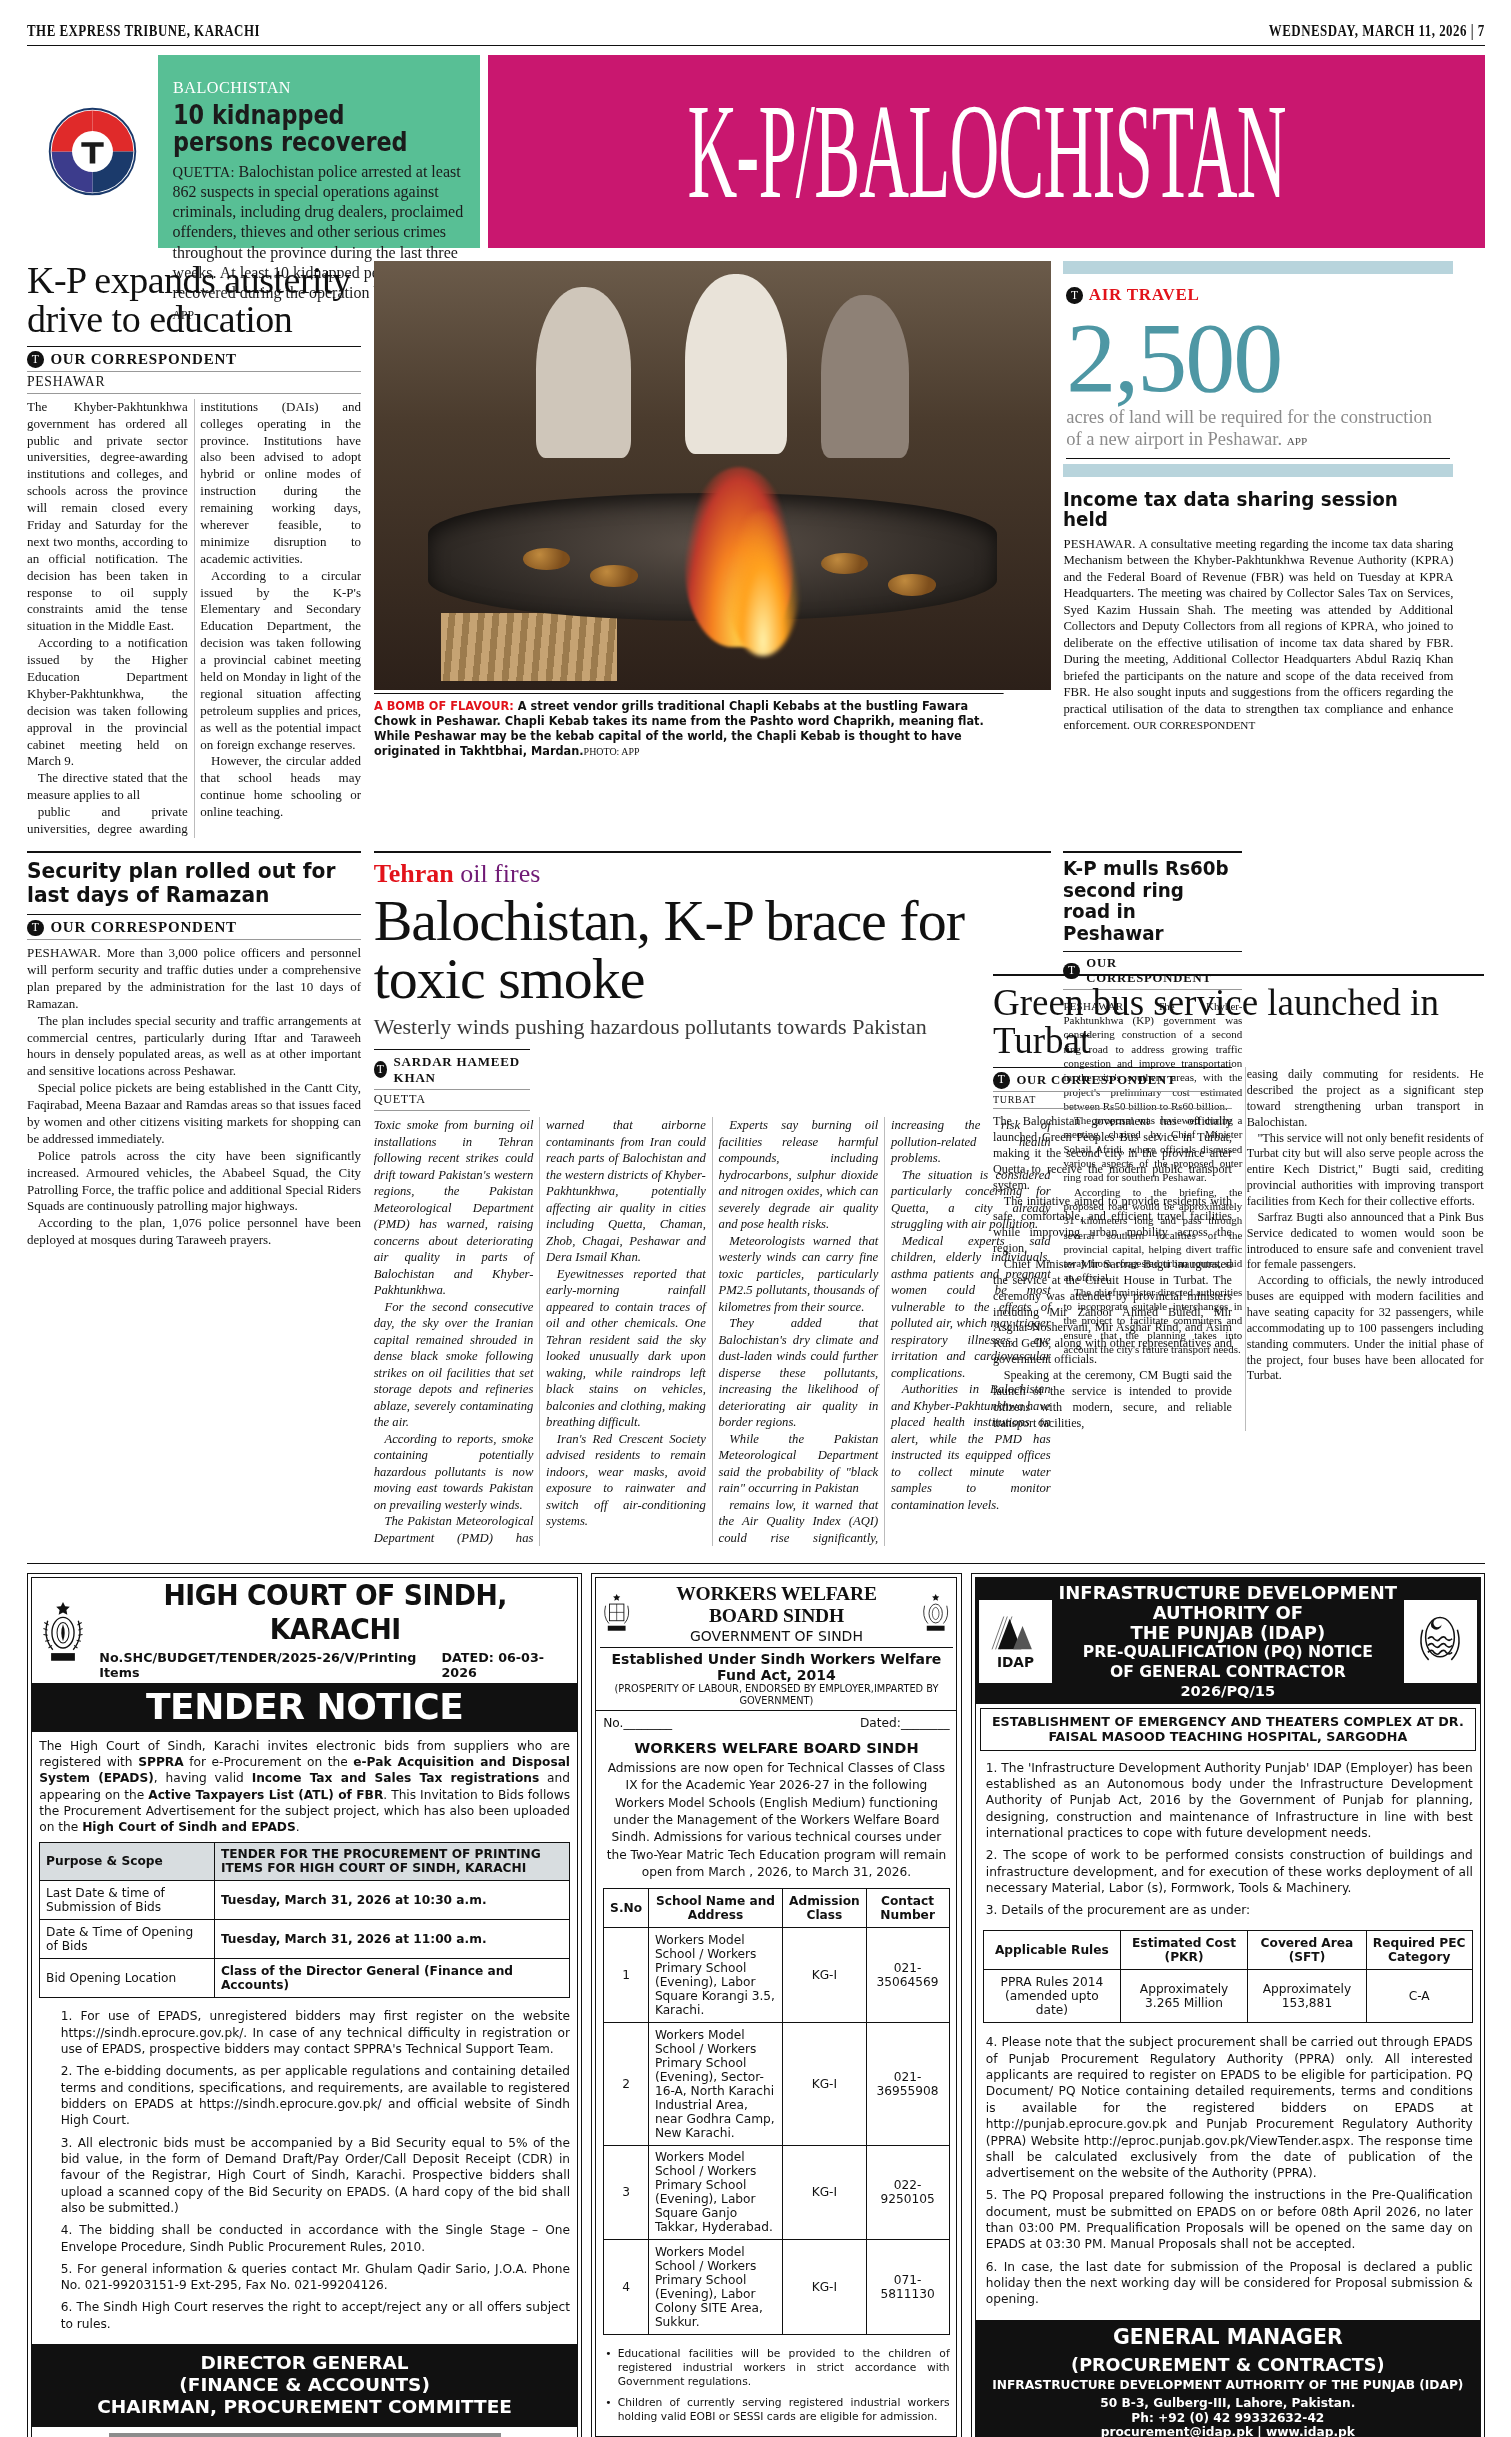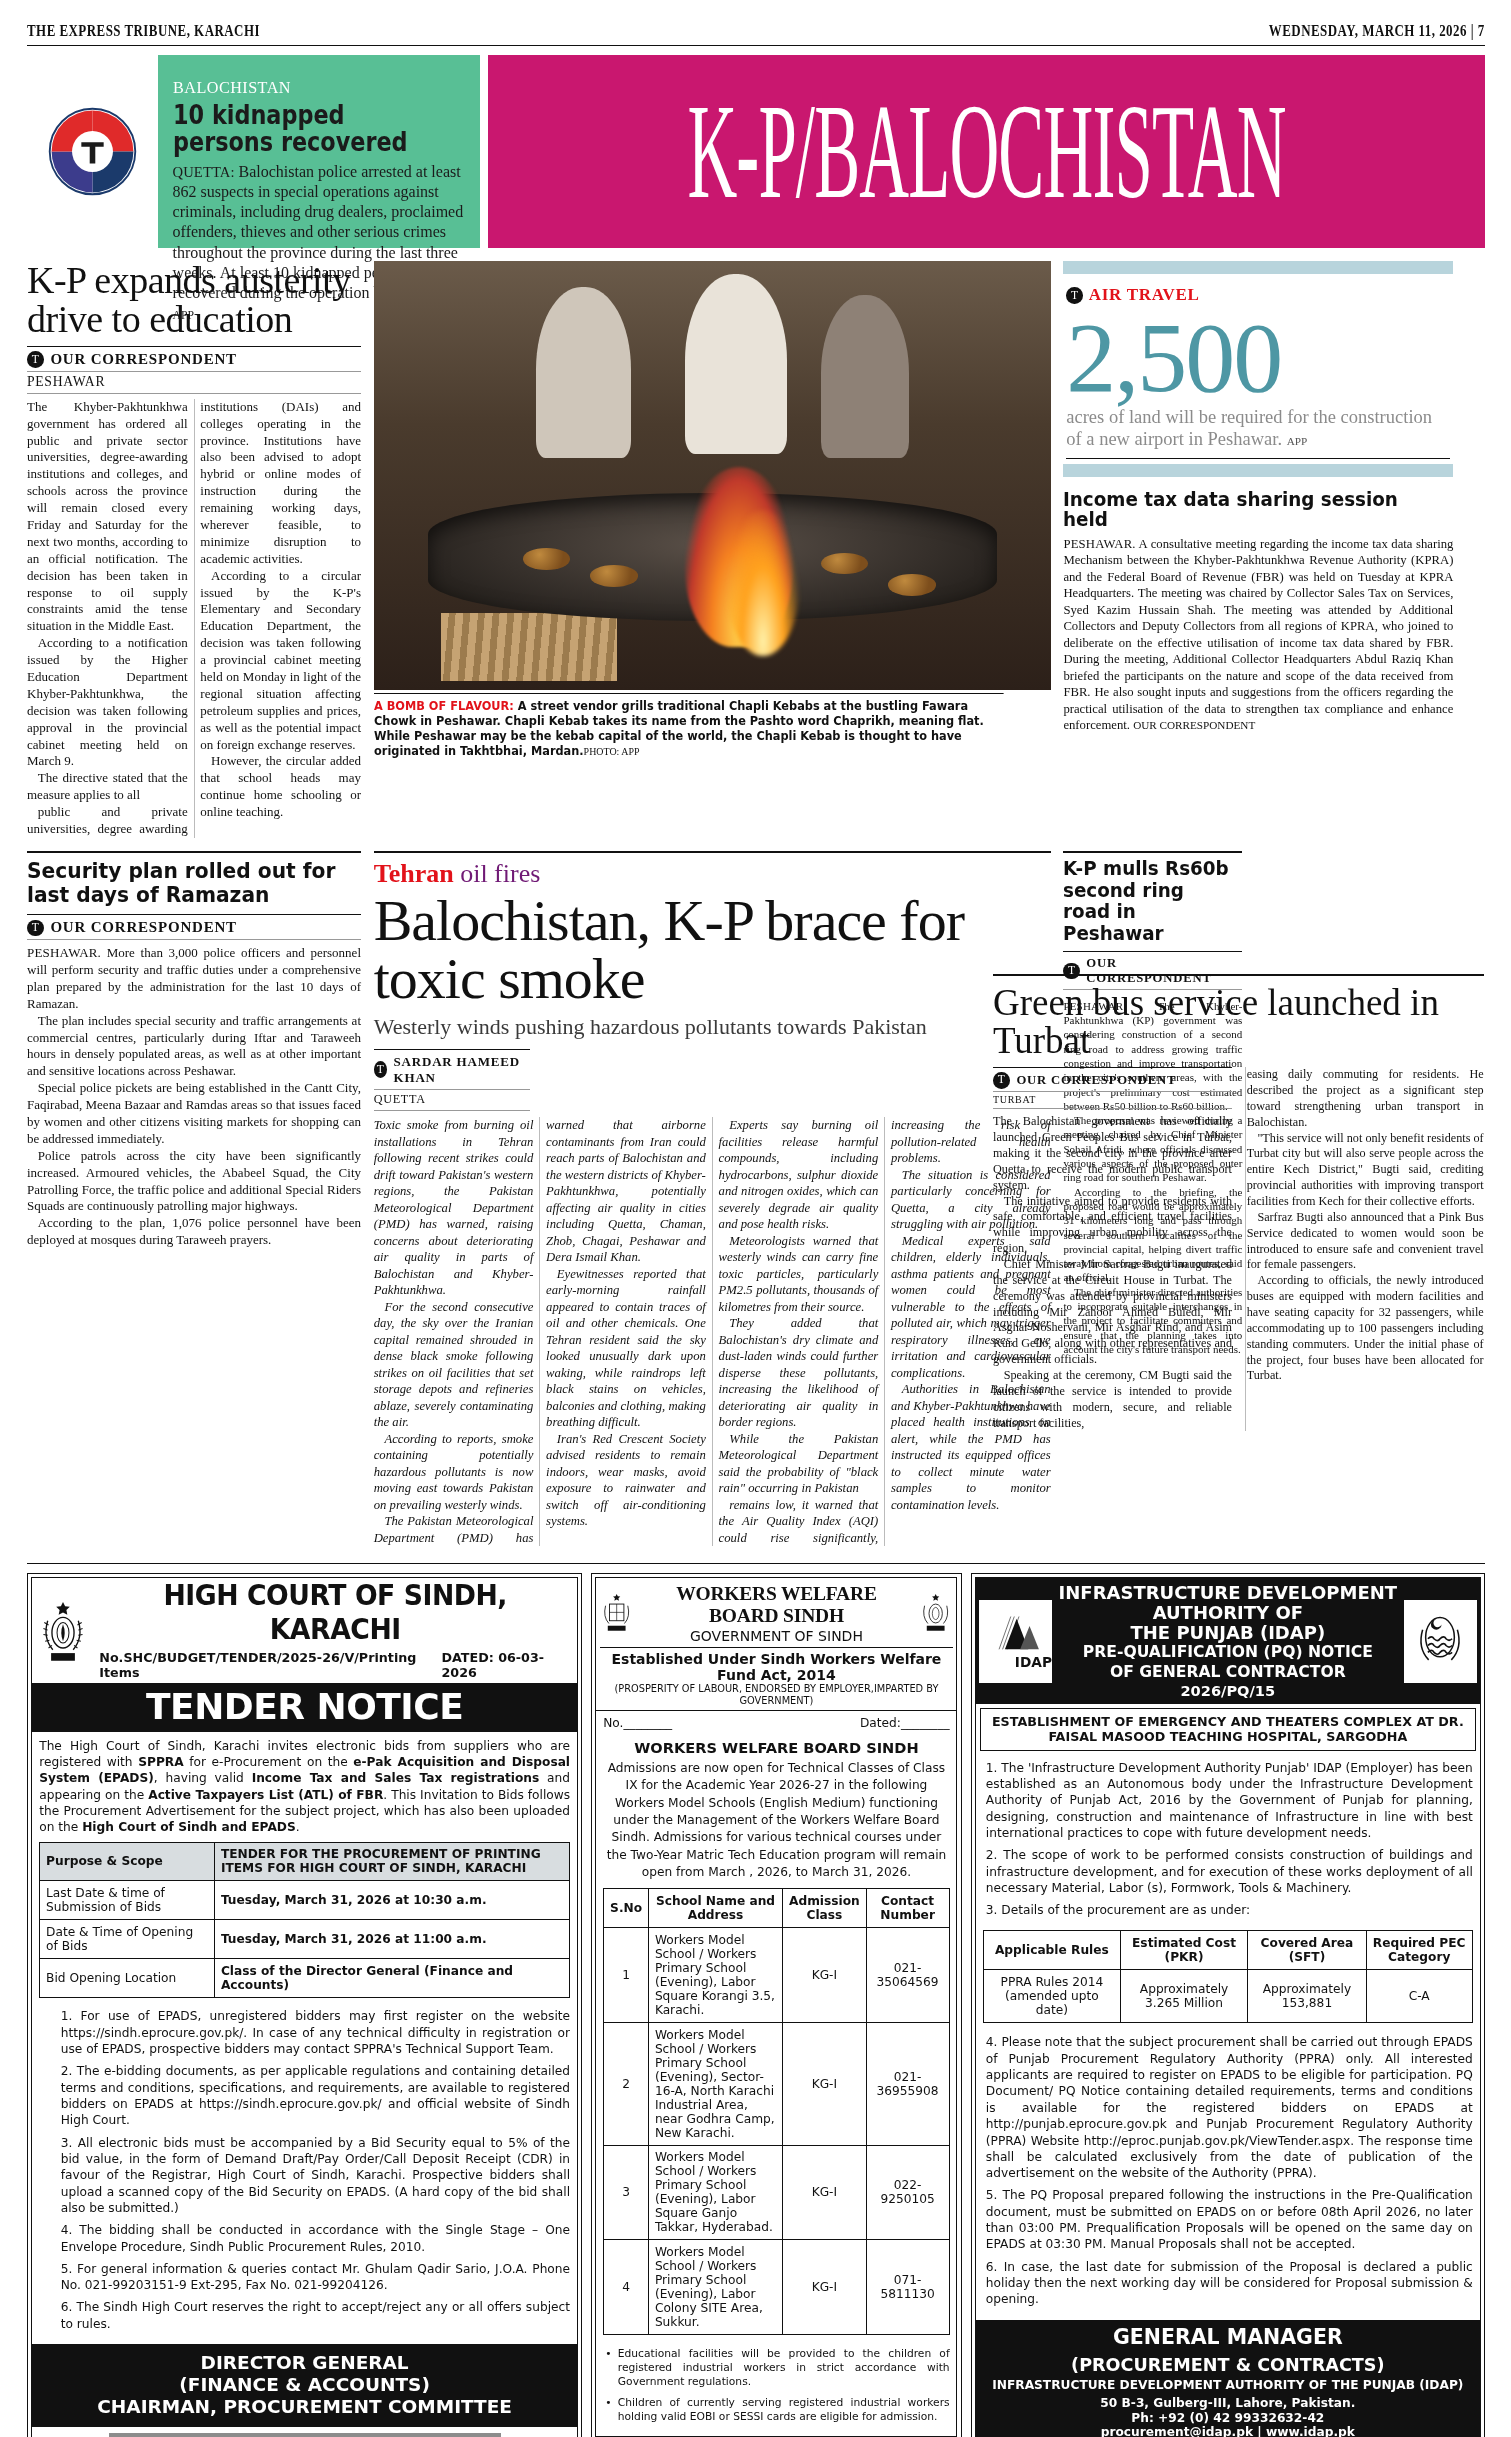--- a/index.html
+++ b/index.html
@@ -152,21 +152,21 @@
   .wwb-head .n1 { font-family: "Liberation Serif", serif; font-weight: 700;
                   font-size: 19.5px; letter-spacing: -0.2px; }
   .wwb-head .n2 { font-family: "DejaVu Sans", sans-serif; font-size: 14px; margin-top: 1px; }
   .wwb-head .n3 { font-family: "DejaVu Sans", sans-serif; font-weight: 700;
                   font-size: 14px; border-top: 1.5px solid #111; margin-top: 2.9px; padding-top: 2.9px; }
   .wwb-head .n4 { font-family: "DejaVu Sans", sans-serif; font-size: 9.8px; line-height: 1.22; }
   .crest { width: 42px; height: 47px; position: relative; }
 
   .idap-blk { background: #111; color: #fff; display: flex; align-items: center; }
   .idap-logo { width: 73px; background: #fff; color: #111; margin: 2.9px;
-               display: flex; align-items: flex-end; justify-content: center;
+               display: flex; align-items: center; justify-content: center;
                flex-direction: column; height: 83px; }
   .idap-mid { flex: 1; text-align: center; padding: 4.9px 2px; }
   .idap-mid .a1 { font-family: "DejaVu Sans", sans-serif; font-weight: 700;
                   font-size: 18px; line-height: 1.1; }
   .idap-mid .a2 { font-family: "DejaVu Sans", sans-serif; font-weight: 700;
                   font-size: 15.6px; line-height: 1.15; margin-top: 2px; }
   .idap-mid .a3 { font-family: "DejaVu Sans", sans-serif; font-weight: 700; font-size: 14.6px; }
   .idap-crest { width: 73px; background: #fff; margin: 2.9px;
                 display:flex; align-items:center; justify-content:center; height: 83px; }
   .idap-sub { border: 1px solid #111; margin: 3.9px; text-align: center;

